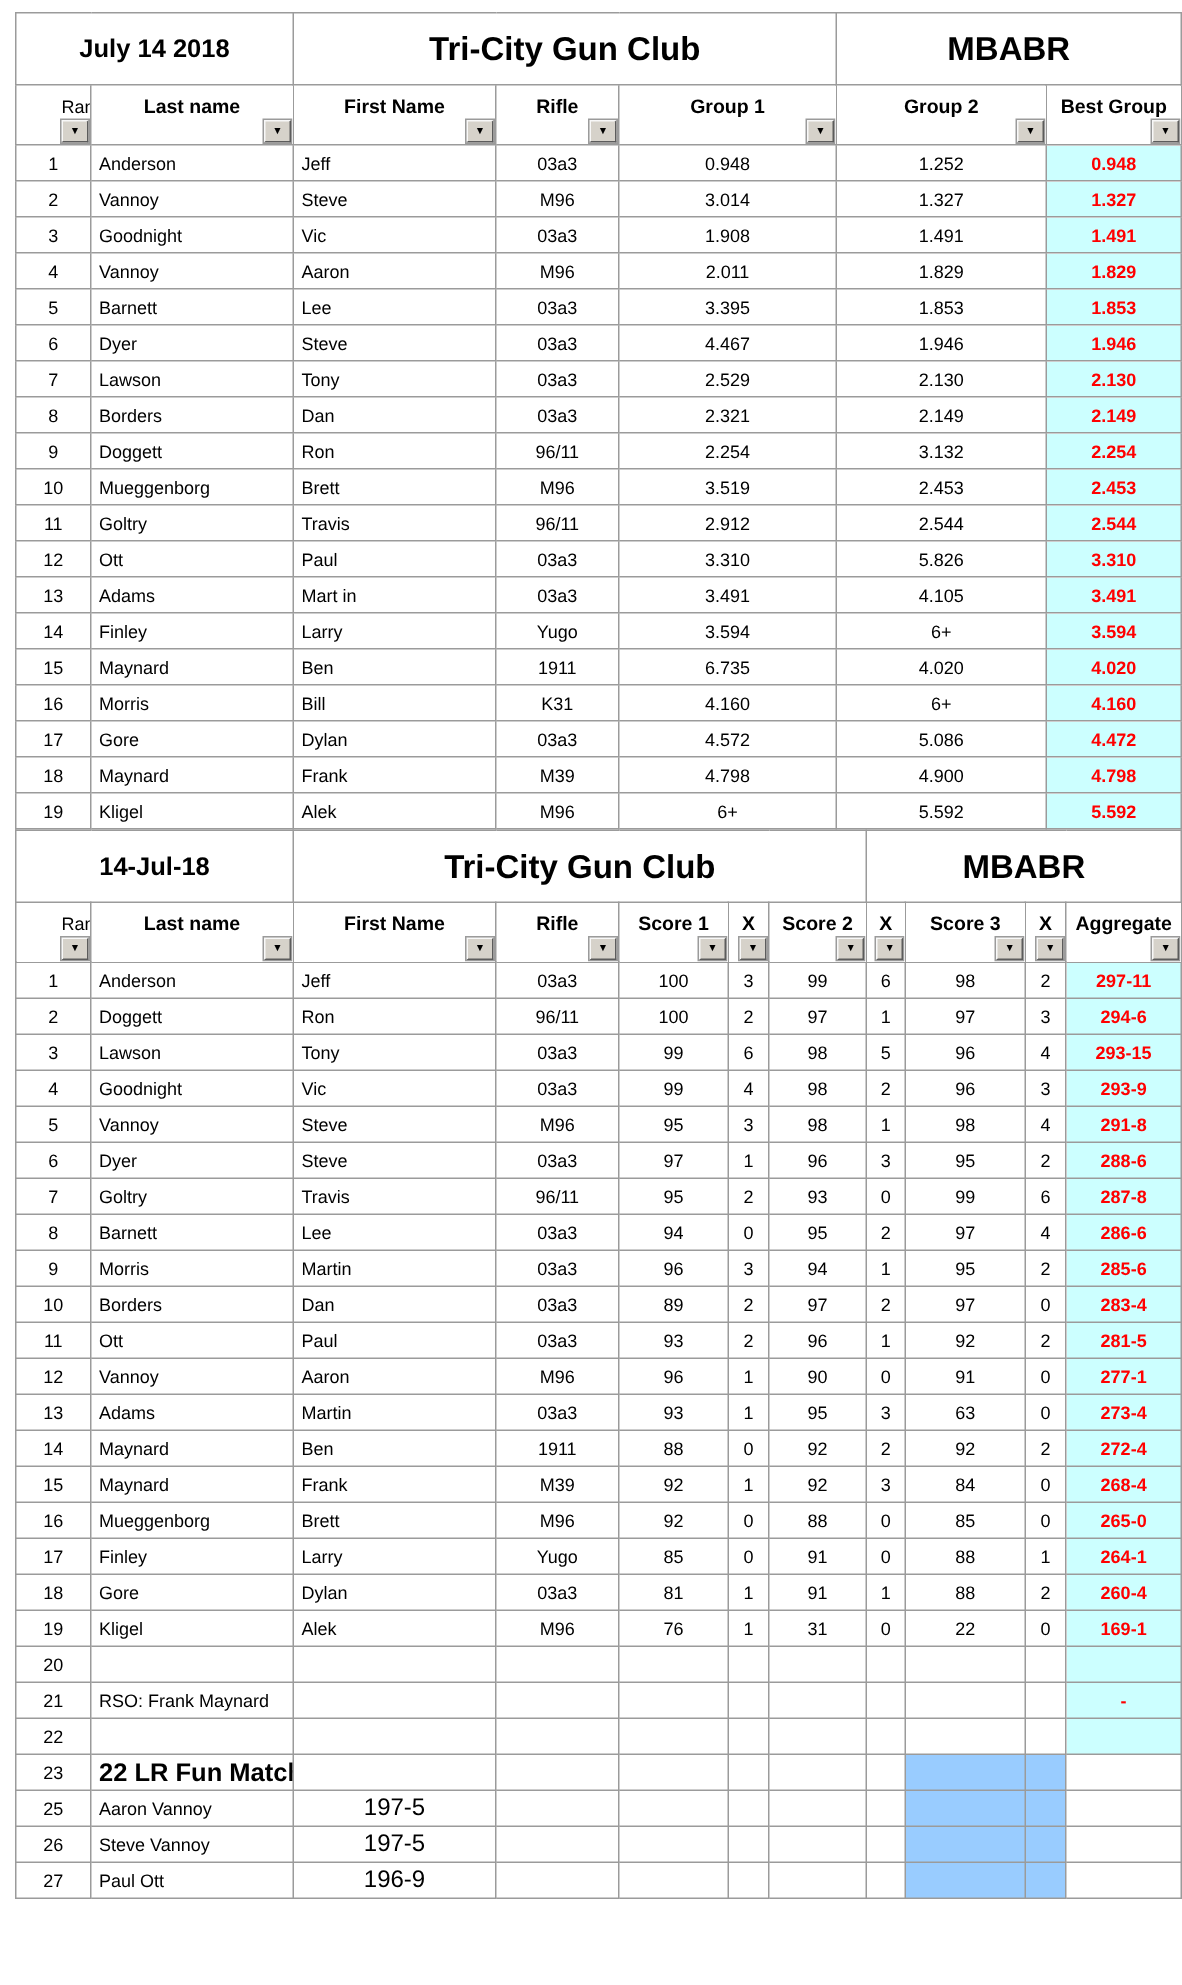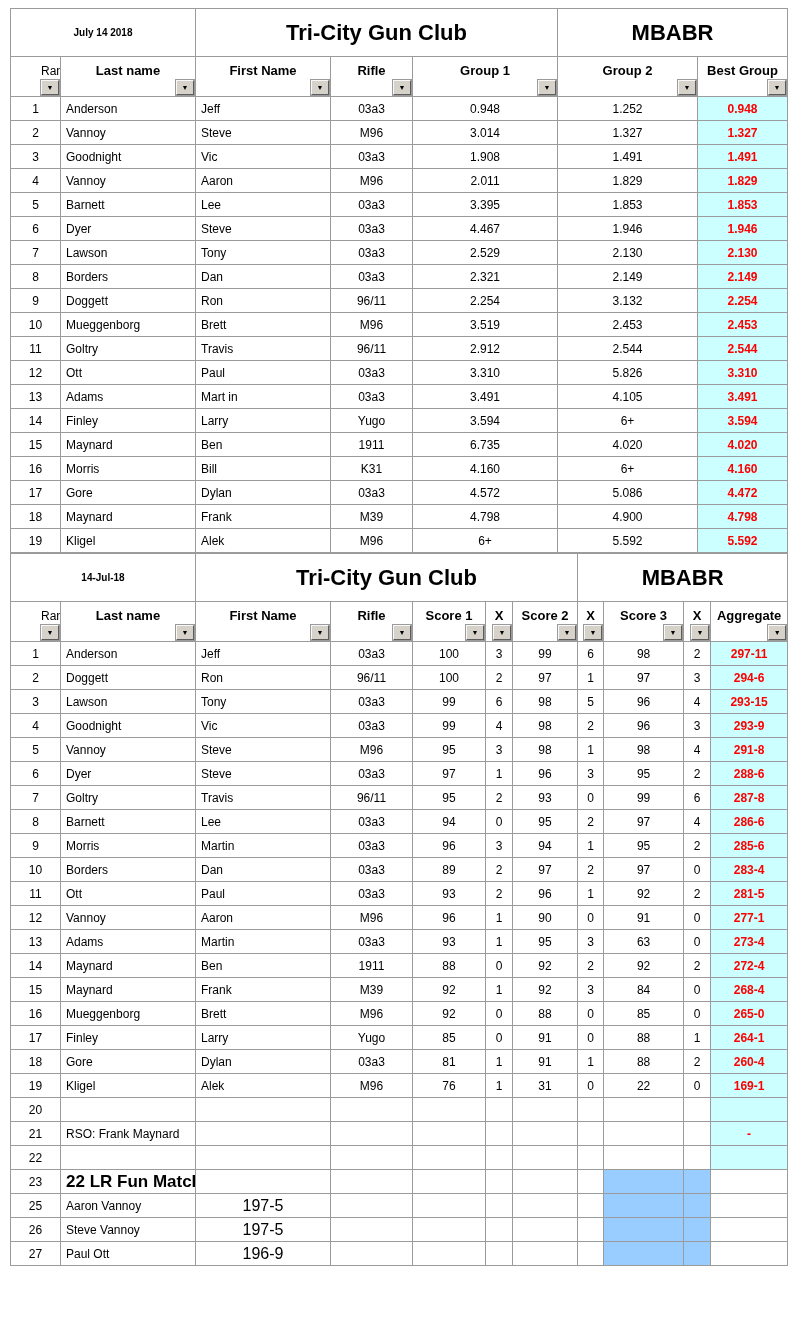--- a/index.html
+++ b/index.html
@@ -3,21 +3,21 @@
 <meta charset="utf-8">
 <style>
   html,body{margin:0;padding:0;background:#ffffff;}
   body{font-family:"Liberation Sans", sans-serif; color:#000;}
   .sheet{width:788px;height:1323px;background:#fff;box-sizing:border-box;padding:8px 0 0 10px;overflow:hidden;}
   table{border-collapse:collapse;table-layout:fixed;width:777px;}
   td,th{border:1px solid #9b9b9b;overflow:hidden;white-space:nowrap;box-sizing:border-box;}
 
   
   td.title{height:48px;text-align:center;vertical-align:middle;font-weight:bold;background:#fff;}
-  td.title.small{font-size:10px;}
+  td.title.small{font-size:17px;}
   td.title.big{font-size:22px;}
 
   
   th.hdr{position:relative;height:40px;background:#fff;font-size:13px;font-weight:bold;
          text-align:center;vertical-align:middle;padding:1px 2px 12px 2px;white-space:normal;line-height:1.25;}
   th.hdr.rankhdr .hlbl{font-weight:normal;font-size:12px;margin-left:28px;}
   .fbtn{position:absolute;right:1px;bottom:1px;width:16px;height:13px;background:#d6d2ca;
         border:1px solid;border-color:#f8f8f8 #5c5c5c #5c5c5c #f8f8f8;outline:1px solid #9b9b9b;
         display:flex;align-items:center;justify-content:center;cursor:pointer;}
   .tri{font-size:7px;line-height:7px;color:#000;}

